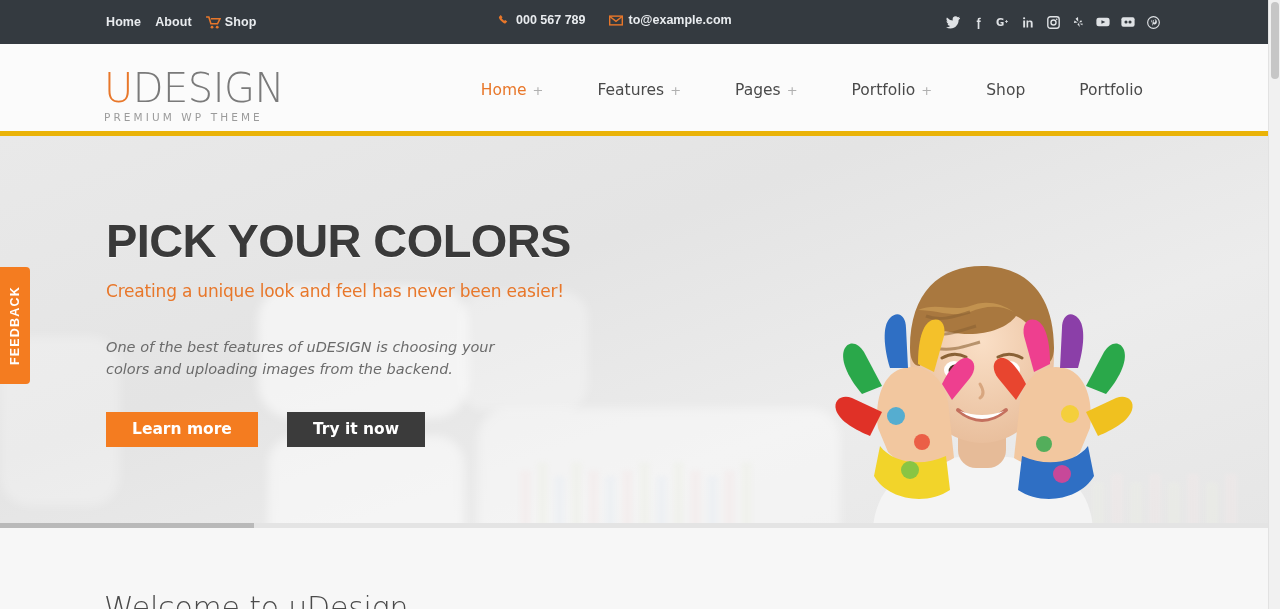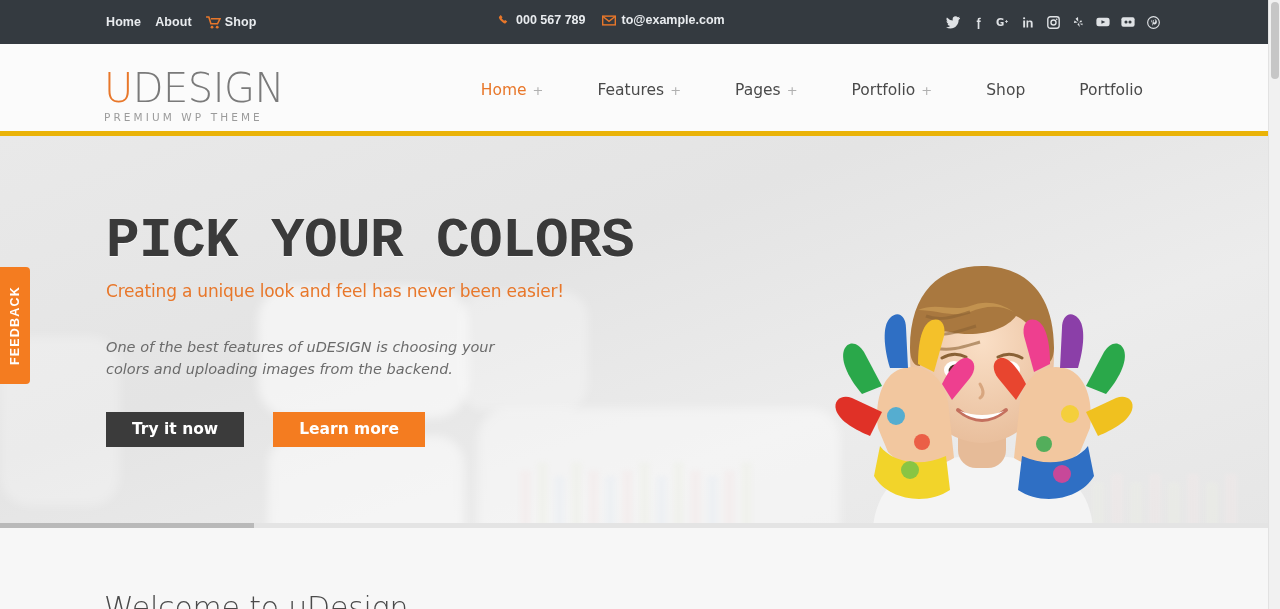--- a/index.html
+++ b/index.html
@@ -28,21 +28,21 @@
     color: #e9ecef; font-size: 12.5px; font-weight: bold;
     text-decoration: none; letter-spacing: .1px; cursor: pointer;
     white-space: nowrap;
   }
   .tb-shop { display: flex; align-items: center; gap: 5px; }
   .cart-ico { display: inline-block; width: 14px; height: 12px; position: relative; }
   .cart-ico svg { display: block; }
 
   .topbar-center {
     position: absolute; left: 498px; top: 0; height: 40px;
-    display: flex; align-items: center; gap: 16px;
+    display: flex; align-items: center; gap: 23px;
   }
   .tb-contact { display: flex; align-items: center; gap: 6px; color: #e9ecef; font-size: 12.5px; font-weight: bold; }
   .tb-contact .gl { color: #e8772a; font-size: 12px; display: flex; align-items: center; }
 
   .topbar-right {
     position: absolute; right: 108px; top: 0; height: 44px;
     display: flex; align-items: center; gap: 11px;
   }
   .soc { color: #dfe2e5; display: flex; align-items: center; justify-content: center; cursor: pointer; width: 14px; height: 14px; }
   .soc svg { display: block; }
@@ -123,22 +123,22 @@
   
   .kid {
     position: absolute; right: 120px; bottom: 0; width: 330px; height: 330px;
   }
   .kid svg { display: block; width: 100%; height: 100%; }
 
   .hero-content {
     position: absolute; left: 106px; top: 78px; width: 560px; z-index: 5;
   }
   .hero-title {
-    font-family: Liberation Mono, monospace;
-    font-size: 56px; font-weight: bold; color: #3a3a3a;
+    font-family: Liberation Sans, sans-serif;
+    font-size: 47px; font-weight: bold; color: #3a3a3a;
     letter-spacing: -0.6px; line-height: 54px;
     text-shadow: 0 1px 0 rgba(255,255,255,.6);
   }
   .hero-sub {
     font-family: "DejaVu Sans", sans-serif;
     font-size: 17px; color: #e8772a; margin-top: 8px; font-weight: 400;
     letter-spacing: -0.2px; line-height: 30px;
   }
   .hero-text {
     margin-top: 30px; font-size: 14.5px; color: #6b6b6b; line-height: 22px;
@@ -422,22 +422,22 @@
           </g>
         </g>
       </svg>
     </div>
 
     <div class="hero-content">
       <div class="hero-title">PICK YOUR COLORS</div>
       <div class="hero-sub">Creating a unique look and feel has never been easier!</div>
       <div class="hero-text">One of the best features of uDESIGN is choosing your colors and uploading images from the backend.</div>
       <div class="hero-btns">
+        <button class="btn btn-primary">Learn more</button>
         <button class="btn btn-dark">Try it now</button>
-        <button class="btn btn-primary">Learn more</button>
       </div>
     </div>
 
     <div class="slider-progress">
         <span style="width: 253.6px;"></span>
       </div>
   </div>
 
   <div class="feedback">
     <span>FEEDBACK</span>

